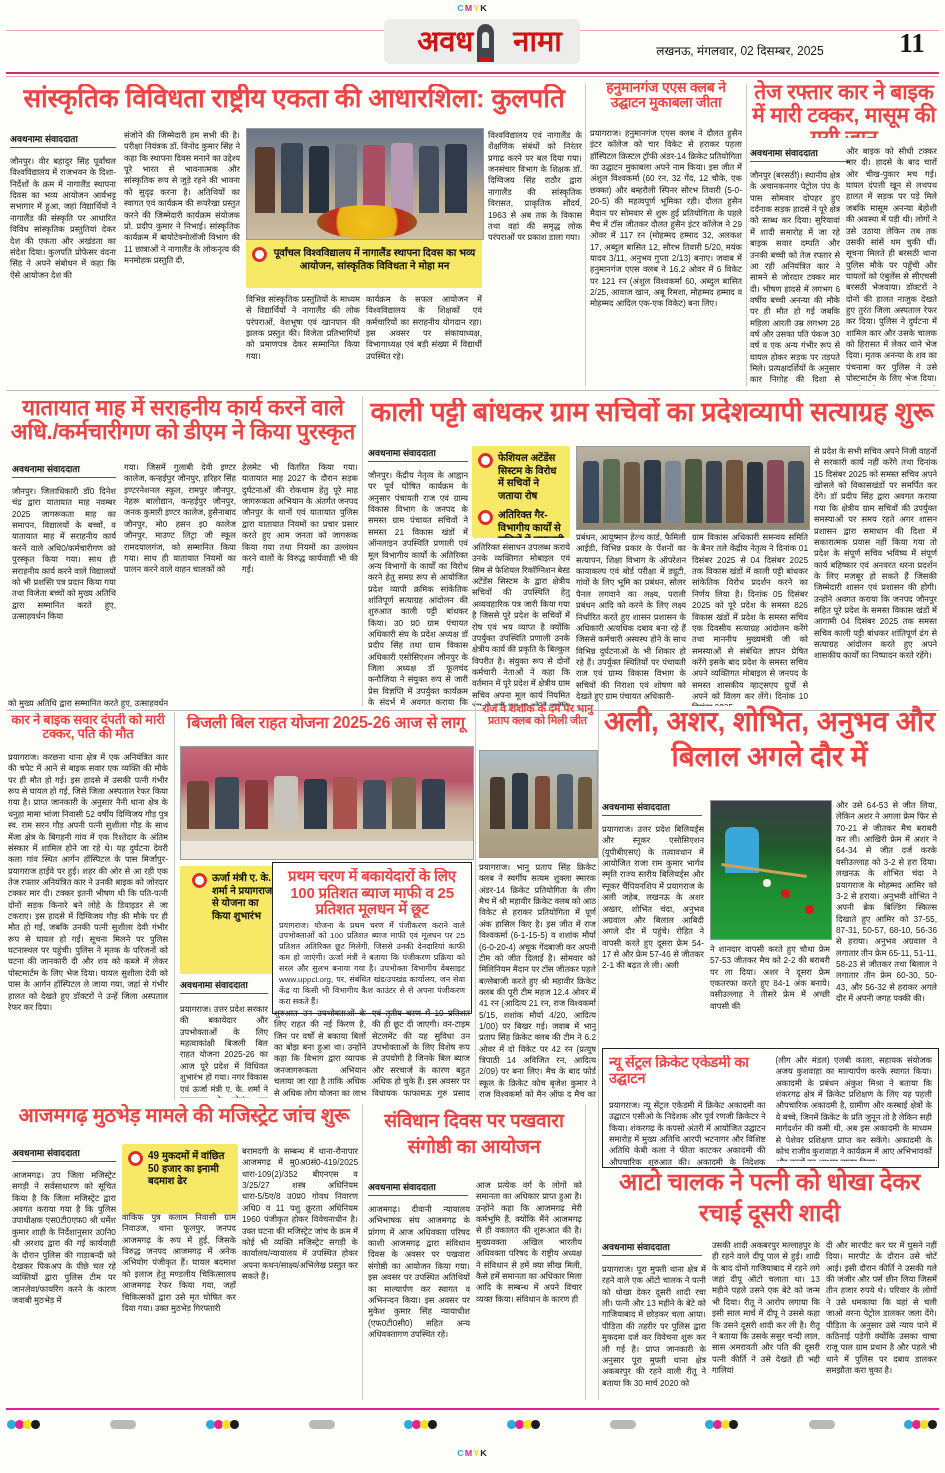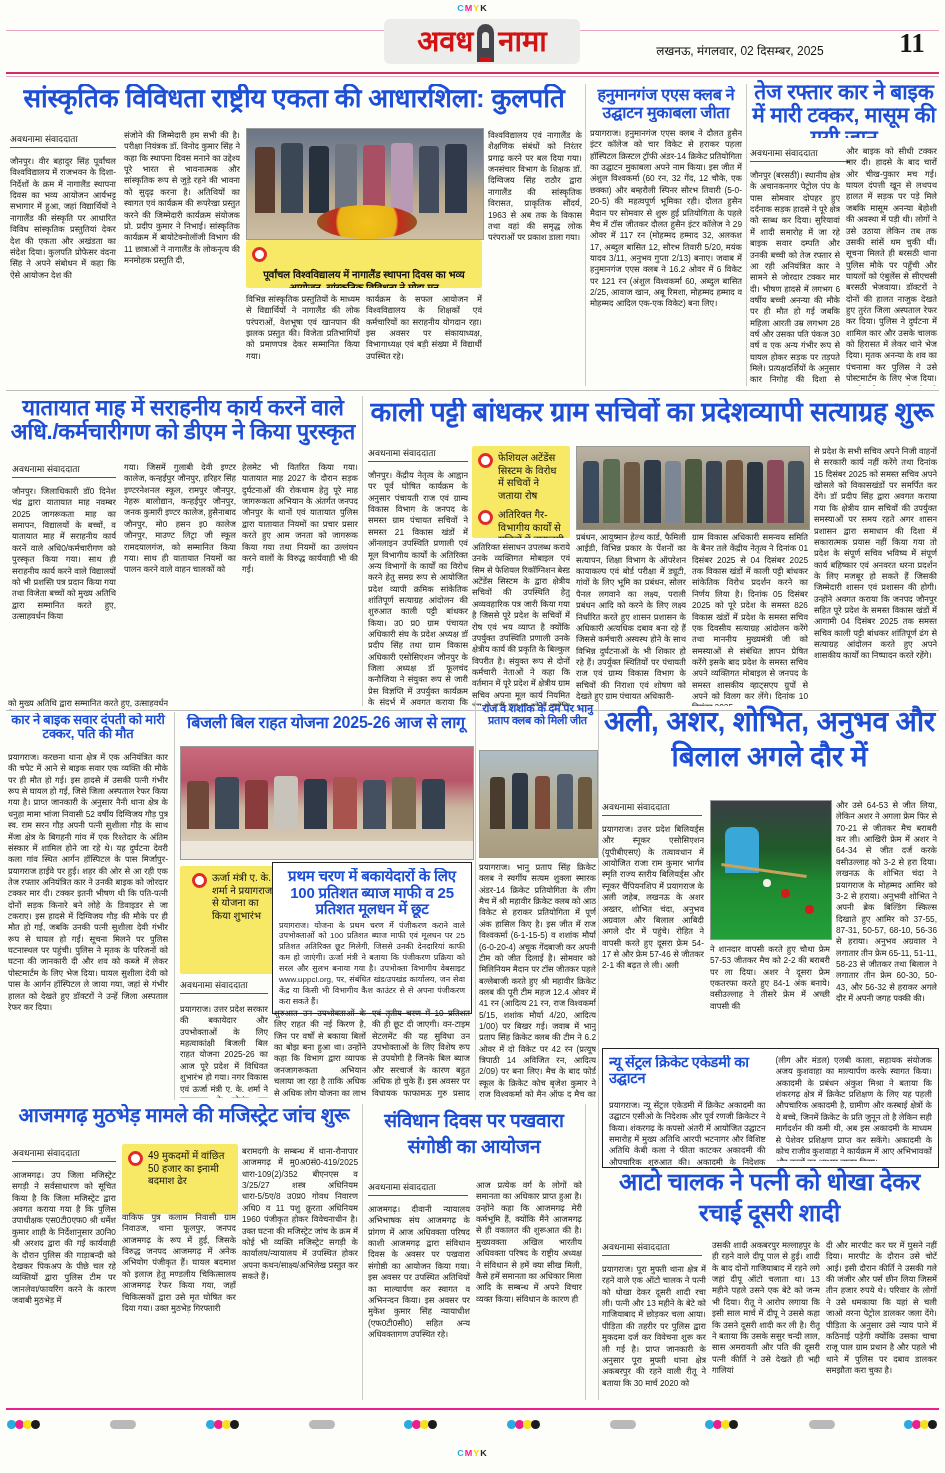--- a/index.html
+++ b/index.html
@@ -1,40 +1,40 @@
 <!DOCTYPE html>
 <html><head>
 <meta charset="utf-8">
 <style>
   html,body{margin:0;padding:0;background:#d8d8d8;}
   .page{position:relative;width:945px;height:1473px;margin:0 auto;background:#fdfdfa;
         font-family:"Liberation Sans","DejaVu Sans",sans-serif;color:#161616;overflow:hidden;}
   .abs{position:absolute;}
-  .hl{font-weight:bold;color:#1d4ed8;text-align:center;line-height:1.1;letter-spacing:-0.2px;overflow:hidden;}
-  .byline{font-size:9px;font-weight:normal;border-bottom:1px solid #555;padding-bottom:2px;}
+  .hl{font-weight:bold;color:#ef4444;text-align:center;line-height:1.1;letter-spacing:-0.2px;overflow:hidden;}
+  .byline{font-size:9px;font-weight:bold;border-bottom:1px solid #555;padding-bottom:2px;}
   .body-txt{font-size:8.3px;line-height:1.37;text-align:justify;overflow:hidden;color:#1b1b1b;}
   .vline{position:absolute;width:1px;background:#c9c9c9;}
   .hline{position:absolute;height:1px;background:#bdbdbd;}
-  .ybox{background:#f7e966;border-radius:2px;padding:6px 6px;overflow:hidden;flex-direction:column;}
+  .ybox{background:#f7e966;border-radius:2px;padding:6px 6px;overflow:hidden;}
   .ybox .item{display:flex;gap:5px;margin-bottom:7px;}
-  .ybox .txt{font-size:10px;font-weight:normal;line-height:1.25;color:#111;}
+  .ybox .txt{font-size:10px;font-weight:bold;line-height:1.25;color:#111;}
   .reddot{width:9px;height:9px;border:3px solid #e02b2b;border-radius:50%;background:#fff;flex:0 0 auto;margin-top:1px;}
   .photo{position:absolute;overflow:hidden;border:1px solid #999;}
   .fig{position:absolute;border-radius:4px 4px 0 0;}
   .boxed{border:1.5px solid #222;background:#fff;overflow:hidden;}
   .cmyk-txt{font-size:9px;font-weight:bold;letter-spacing:1px;}
   .cmyk-txt .c{color:#29abe2}.cmyk-txt .m{color:#ec1f8e}.cmyk-txt .y{color:#f5d30c}.cmyk-txt .k{color:#222}
   .regmarks{position:absolute;left:8px;top:1420px;width:929px;display:flex;justify-content:space-between;align-items:center;}
   .dots{display:flex;}
   .dots span{width:9px;height:9px;border-radius:50%;display:inline-block;margin-left:-1px;}
   .d-c{background:#29abe2}.d-m{background:#ec1f8e}.d-y{background:#f7e11e}.d-k{background:#1c1c1c}
   .pill{width:26px;height:9px;border-radius:5px;background:#b9b9b9;}
   .masthead{position:absolute;left:384px;top:19px;width:196px;height:45px;background:#ececea;border-radius:6px;
             display:flex;align-items:center;justify-content:center;gap:4px;}
-  .masthead .word{color:#d11313;font-weight:bold;font-size:29px;line-height:1;}
+  .masthead .word{color:#d11313;font-weight:bold;font-size:29px;line-height:1;margin-left:15px;}
   .tower{width:17px;height:38px;background:#44444c;border-radius:9px 9px 0 0;position:relative;margin-top:2px;}
   .tower:after{content:"";position:absolute;left:5px;top:8px;width:7px;height:16px;background:#e8e8e6;border-radius:4px 4px 0 0;}
   .tower:before{content:"";position:absolute;left:3px;bottom:0;width:11px;height:5px;background:#d11313;}
 </style>
 </head>
 <body>
 
 <div class="page">
 
   <div class="abs cmyk-txt" style="left:0;top:3px;width:945px;text-align:center;"><span class="c">C</span><span class="m">M</span><span class="y">Y</span><span class="k">K</span></div>
@@ -71,21 +71,21 @@
       <span class="txt" style="font-size:10px;font-weight:bold;line-height:1.3;text-align:center;">पूर्वांचल विश्वविद्यालय में नागालैंड स्थापना दिवस का भव्य आयोजन, सांस्कृतिक विविधता ने मोहा मन</span>
     </div>
     <div class="abs body-txt" style="left:246px;top:294px;width:114px;height:92px;">विभिन्न सांस्कृतिक प्रस्तुतियों के माध्यम से विद्यार्थियों ने नागालैंड की लोक परंपराओं, वेशभूषा एवं खानपान की झलक प्रस्तुत की। विजेता प्रतिभागियों को प्रमाणपत्र देकर सम्मानित किया गया।</div>
     <div class="abs body-txt" style="left:366px;top:294px;width:116px;height:92px;">कार्यक्रम के सफल आयोजन में विश्वविद्यालय के शिक्षकों एवं कर्मचारियों का सराहनीय योगदान रहा। इस अवसर पर संकायाध्यक्ष, विभागाध्यक्ष एवं बड़ी संख्या में विद्यार्थी उपस्थित रहे।</div>
     <div class="abs body-txt" style="left:488px;top:130px;width:94px;height:256px;">विश्वविद्यालय एवं नागालैंड के शैक्षणिक संबंधों को निरंतर प्रगाढ़ करने पर बल दिया गया। जनसंचार विभाग के शिक्षक डॉ. दिग्विजय सिंह राठौर द्वारा नागालैंड की सांस्कृतिक विरासत, प्राकृतिक सौंदर्य, 1963 से अब तक के विकास तथा वहां की समृद्ध लोक परंपराओं पर प्रकाश डाला गया।</div>
   </section>
 
   <div class="vline" style="left:585px;top:84px;height:302px;"></div>
 
   <section>
-    <div class="abs hl" style="left:590px;top:86px;width:152px;height:36px;font-size:16px;">हनुमानगंज एएस क्लब ने उद्घाटन मुकाबला जीता</div>
+    <div class="abs hl" style="left:590px;top:80px;width:152px;height:36px;font-size:14px;">हनुमानगंज एएस क्लब ने उद्घाटन मुकाबला जीता</div>
     <div class="abs body-txt" style="left:590px;top:128px;width:152px;height:258px;">प्रयागराज। हनुमानगंज एएस क्लब ने दौलत हुसैन इंटर कॉलेज को चार विकेट से हराकर पहला हॉस्पिटल क्रिस्टल ट्रॉफी अंडर-14 क्रिकेट प्रतियोगिता का उद्घाटन मुकाबला अपने नाम किया। इस जीत में अंशुल विश्वकर्मा (60 रन, 32 गेंद, 12 चौके, एक छक्का) और बम्हरौली स्पिनर सौरभ तिवारी (5-0-20-5) की महत्वपूर्ण भूमिका रही। दौलत हुसैन मैदान पर सोमवार से शुरू हुई प्रतियोगिता के पहले मैच में टॉस जीतकर दौलत हुसैन इंटर कॉलेज ने 29 ओवर में 117 रन (मोहम्मद हम्माद 32, अलकश 17, अब्दुल बासित 12, सौरभ तिवारी 5/20, मयंक यादव 3/11, अनुभव गुप्ता 2/13) बनाए। जवाब में हनुमानगंज एएस क्लब ने 16.2 ओवर में 6 विकेट पर 121 रन (अंशुल विश्वकर्मा 60, अब्दुल बासित 2/25, आवाज खान, अबू रिमशा, मोहम्मद हम्माद व मोहम्मद आदिल एक-एक विकेट) बना लिए।</div>
   </section>
 
   <div class="vline" style="left:746px;top:84px;height:302px;"></div>
 
   <section>
     <div class="abs hl" style="left:750px;top:80px;width:188px;height:58px;font-size:21px;">तेज रफ्तार कार ने बाइक में मारी टक्कर, मासूम की गयी जान</div>
     <div class="abs byline" style="left:750px;top:146px;width:100px;">अवधनामा संवाददाता</div>
     <div class="abs body-txt" style="left:750px;top:170px;width:90px;height:216px;">जौनपुर (बरसठी)। स्थानीय क्षेत्र के अचानकनगर पेट्रोल पंप के पास सोमवार दोपहर हुए दर्दनाक सड़क हादसे ने पूरे क्षेत्र को स्तब्ध कर दिया। सुरियावां में शादी समारोह में जा रहे बाइक सवार दम्पति और उनकी बच्ची को तेज रफ्तार से आ रही अनियंत्रित कार ने सामने से जोरदार टक्कर मार दी। भीषण हादसे में लगभग 6 वर्षीय बच्ची अनन्या की मौके पर ही मौत हो गई जबकि महिला आरती उम्र लगभग 28 वर्ष और उसका पति पंकज 30 वर्ष व एक अन्य गंभीर रूप से घायल होकर सड़क पर तड़पते मिले। प्रत्यक्षदर्शियों के अनुसार कार निगोह की दिशा से खतरनाक रफ्तार में आ रही थी। अचानक चालक का वाहन पर नियंत्रण बिगड़ गया</div>
     <div class="abs body-txt" style="left:846px;top:146px;width:91px;height:240px;">और बाइक को सीधी टक्कर मार दी। हादसे के बाद चारों ओर चीख-पुकार मच गई। घायल दंपत्ती खून से लथपथ हालत में सड़क पर पड़े मिले जबकि मासूम अनन्या बेहोशी की अवस्था में पड़ी थी। लोगों ने उसे उठाया लेकिन तब तक उसकी सांसें थम चुकी थीं। सूचना मिलते ही बरसठी थाना पुलिस मौके पर पहुँची और घायलों को एंबुलेंस से सीएचसी बरसठी भेजवाया। डॉक्टरों ने दोनों की हालत नाजुक देखते हुए तुरंत जिला अस्पताल रेफर कर दिया। पुलिस ने दुर्घटना में शामिल कार और उसके चालक को हिरासत में लेकर थाने भेज दिया। मृतक अनन्या के शव का पंचनामा कर पुलिस ने उसे पोस्टमार्टम के लिए भेज दिया। हादसे की खबर मिलते ही परिवार में कोहराम मच गया और पूरे गांव में शोक की लहर दौड़ गई।</div>

